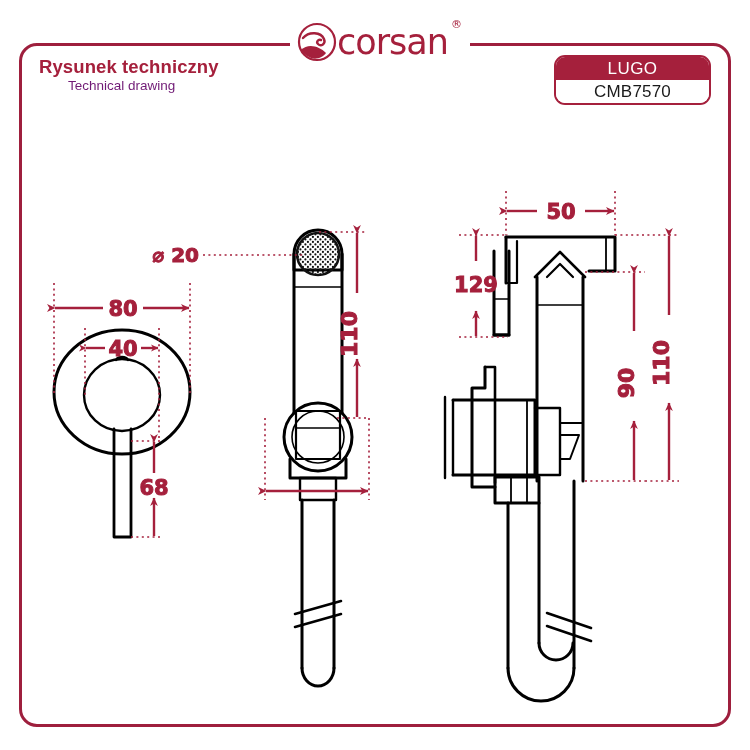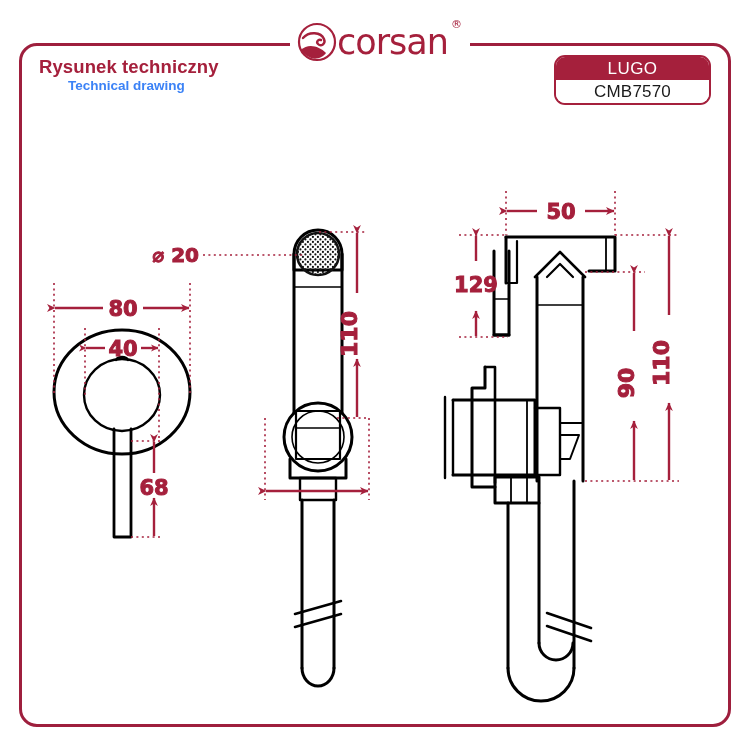--- a/index.html
+++ b/index.html
@@ -87,22 +87,22 @@
     font-weight: 700;
     color: #a5203c;
     letter-spacing: 0.1px;
     white-space: nowrap;
   }
   .hdr-sub {
     position: absolute;
     left: 68px;
     top: 78px;
     font-size: 13.5px;
-    font-weight: 700;
-    color: #3b82f6;
+    font-weight: 400;
+    color: #701a75;
     white-space: nowrap;
   }
 
   
   .badge {
     position: absolute;
     left: 554px;
     top: 55px;
     width: 157px;
     height: 50px;

